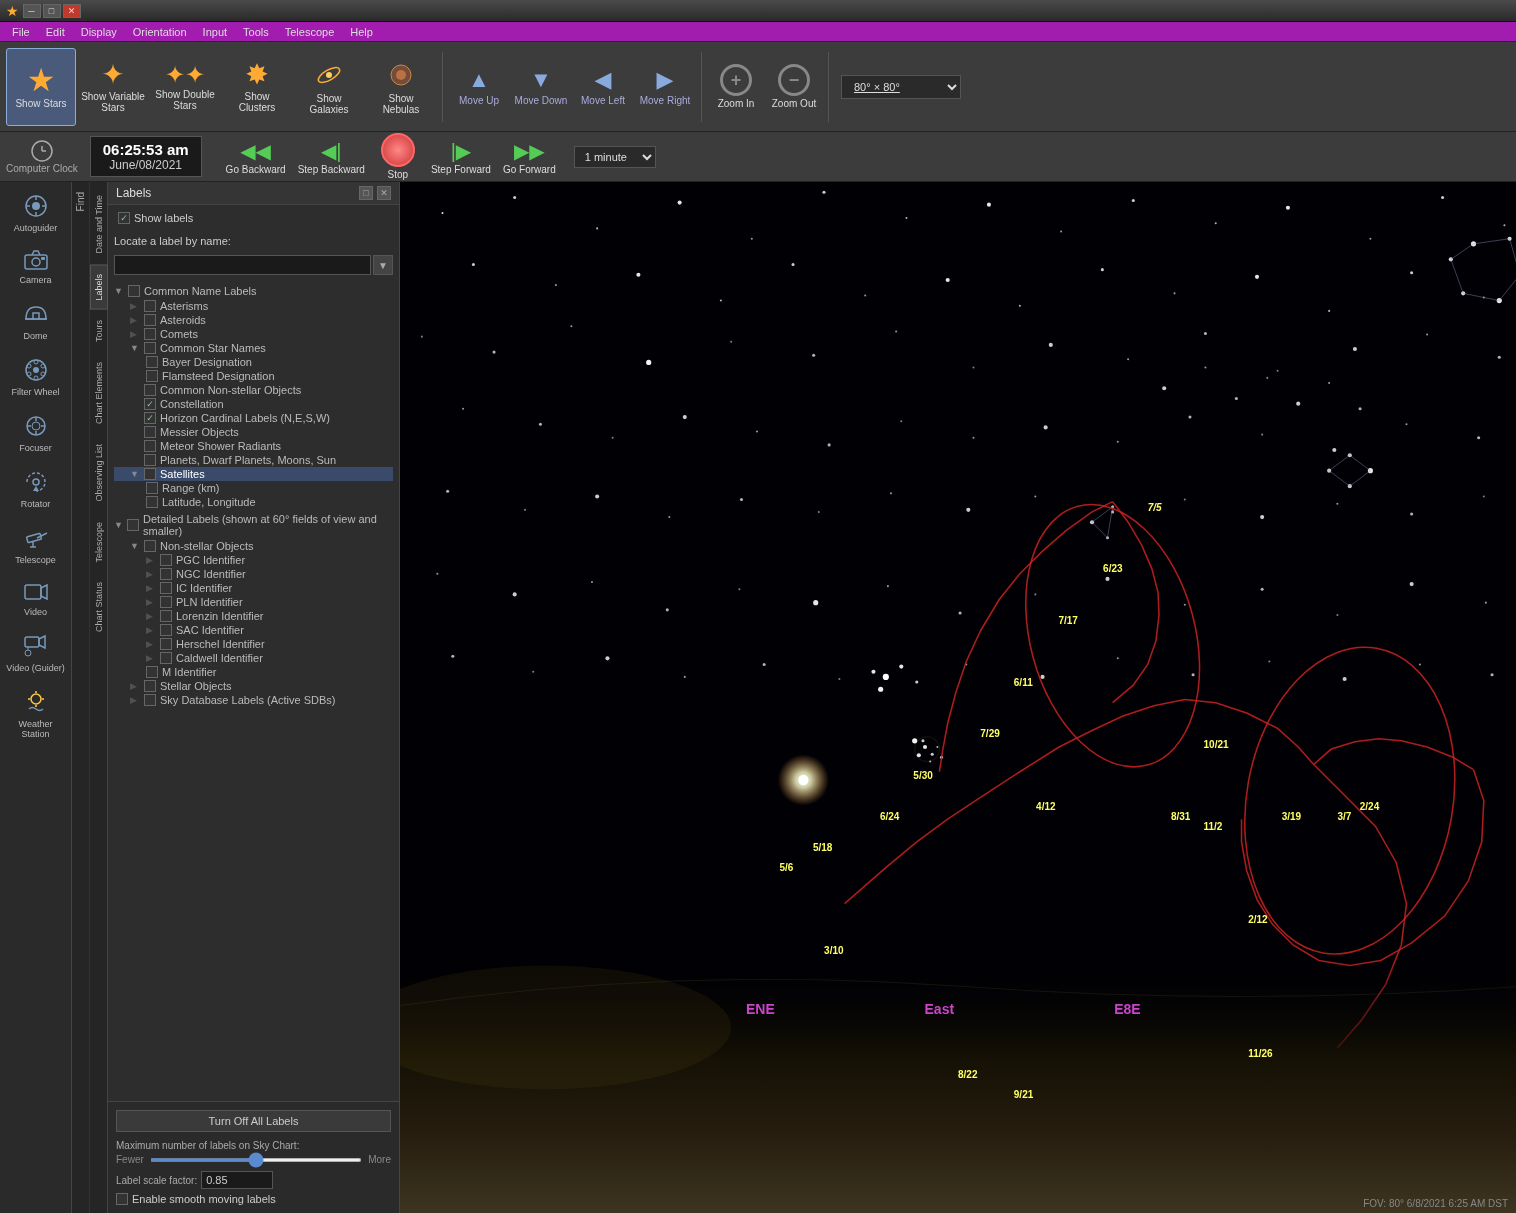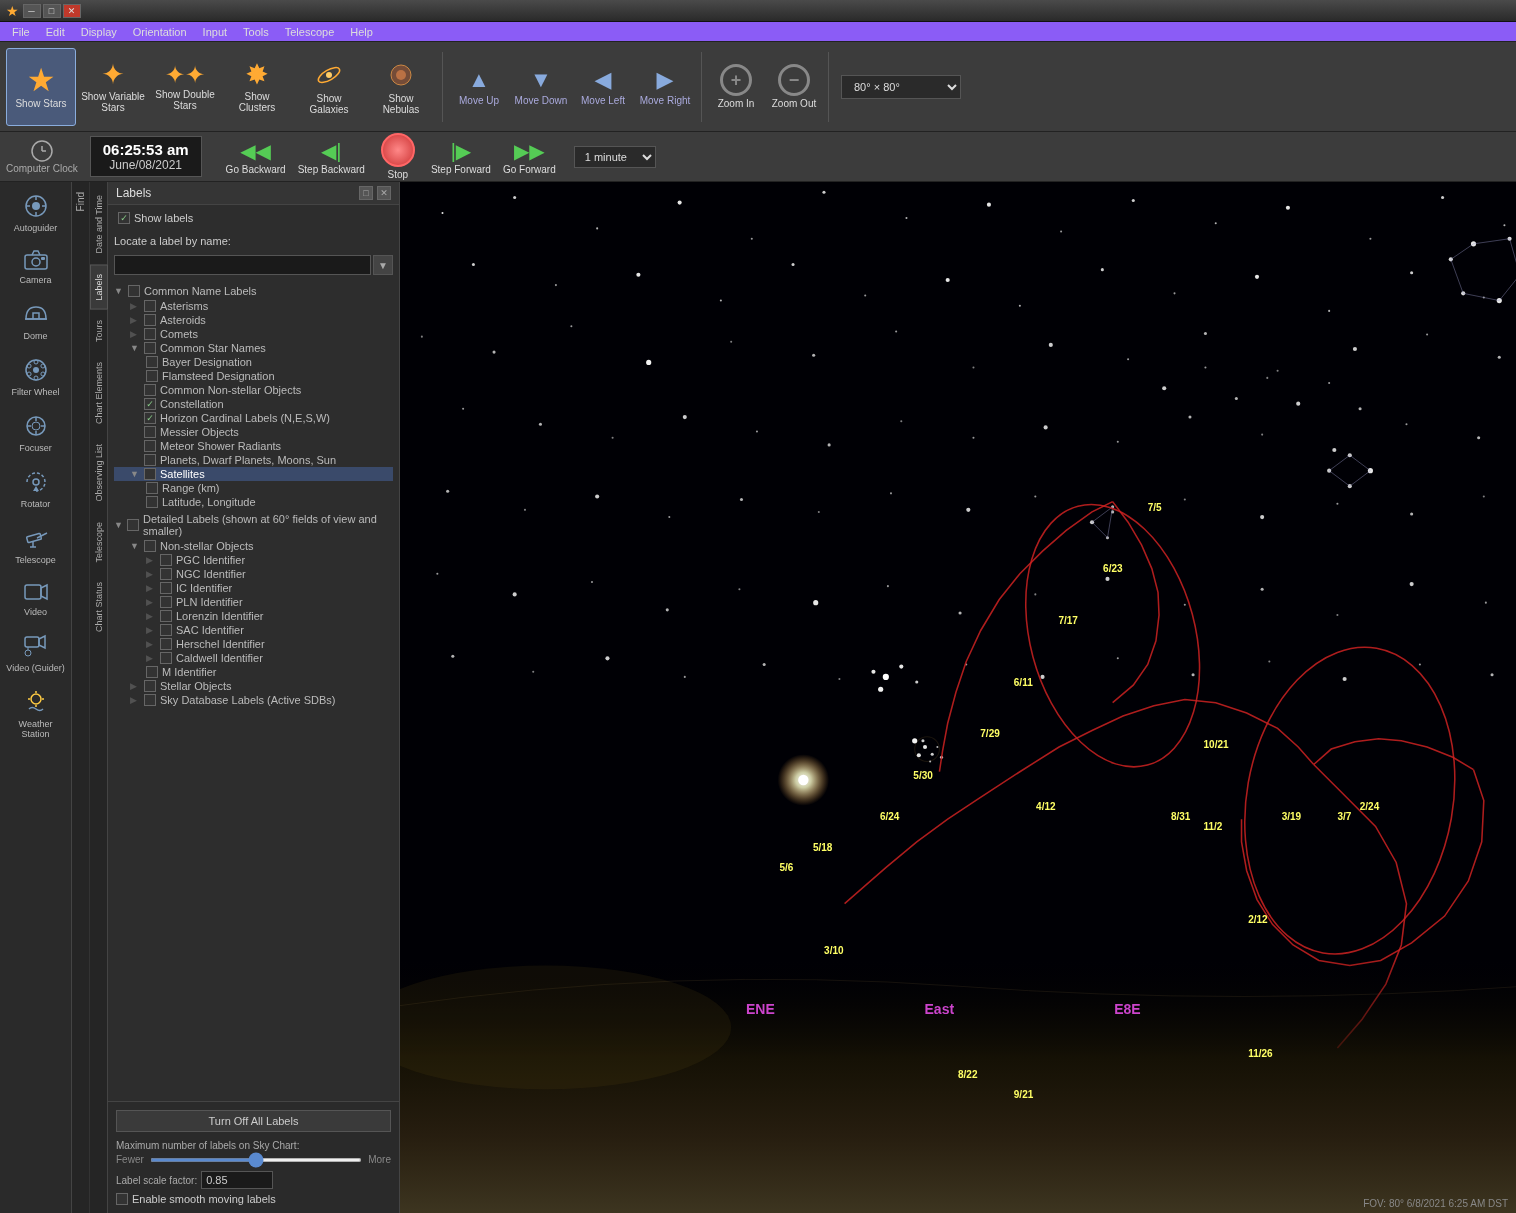--- a/index.html
+++ b/index.html
@@ -15,21 +15,21 @@
       border-bottom: 1px solid #111;
       position: relative;
     }
     #titlebar .title-text { font-size: 11px; color: #ddd; flex: 1; }
     #titlebar .win-btns { display: flex; gap: 2px; }
     #titlebar .win-btn { width: 18px; height: 14px; font-size: 9px; display: flex; align-items: center; justify-content: center; background: #555; border: 1px solid #666; color: #ddd; cursor: pointer; }
     #titlebar .win-btn.close { background: #c0392b; }
 
     
     #menubar {
-      background: #8b5cf6;
+      background: #a21caf;
       height: 20px;
       display: flex;
       align-items: center;
       padding: 0 4px;
       border-bottom: 1px solid #222;
     }
     .menu-item { padding: 2px 8px; font-size: 11px; color: #ddd; cursor: pointer; }
 
     
     #toolbar1 {
@@ -450,21 +450,21 @@
     <span>Zoom In</span>
   </div>
   <div class="zoom-btn">
     <div class="zoom-circle">−</div>
     <span>Zoom Out</span>
   </div>
 
   <div class="tb-separator"></div>
 
   <div style="display:flex; align-items:center; margin-left:6px;">
-    <select style="background:#2a2a2a; border:1px solid #555; color:#ddd; padding:4px 8px; font-size:11px; min-width:120px;">
+    <select style="background:#2a2a2a; border:1px solid #555; color:#ddd; padding:4px 8px; font-size:11px; min-width:120px;text-decoration:underline;">
       <option>80° × 80°</option>
     </select>
   </div>
 </div>
 
 <div id="toolbar2">
 
   <div class="computer-clock-label">
     <svg class="clock-icon-svg" viewBox="0 0 24 24">
       <circle cx="12" cy="12" r="10" fill="none" stroke="#aaa" stroke-width="1.5"></circle>
@@ -1057,21 +1057,21 @@
 
       <path d="M 0 800 Q 275 760 550 780 Q 825 800 1100 780" fill="none" stroke="#665533" stroke-width="0.5" opacity="0.4"></path>
 
       <ellipse cx="150" cy="820" rx="180" ry="60" fill="rgba(100,80,20,0.15)"></ellipse>
     </svg>
 
     <div class="cardinal" style="left:31%; bottom:19%;">ENE</div>
     <div class="cardinal" style="left:47%; bottom:19%;">East</div>
     <div class="cardinal" style="left:64%; bottom:19%;">E8E</div>
 
-    <div class="date-label" style="left:67%; top:31%;">7/5</div>
+    <div class="date-label" style="left:67%; top:31%;font-style:italic;">7/5</div>
     <div class="date-label" style="left:63%; top:37%;">6/23</div>
     <div class="date-label" style="left:59%; top:42%;">7/17</div>
     <div class="date-label" style="left:55%; top:48%;">6/11</div>
     <div class="date-label" style="left:52%; top:53%;">7/29</div>
     <div class="date-label" style="left:46%; top:57%;">5/30</div>
     <div class="date-label" style="left:43%; top:61%;">6/24</div>
     <div class="date-label" style="left:57%; top:60%;">4/12</div>
     <div class="date-label" style="left:37%; top:64%;">5/18</div>
     <div class="date-label" style="left:34%; top:66%;">5/6</div>
     <div class="date-label" style="left:38%; top:74%;">3/10</div>

